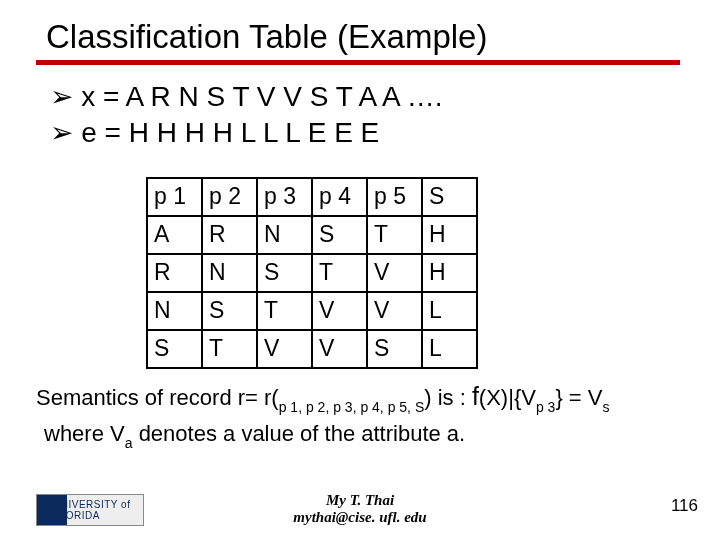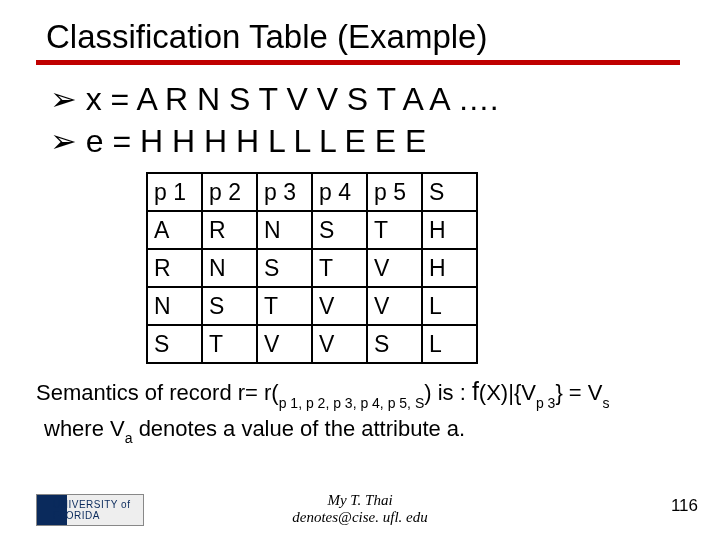--- a/index.html
+++ b/index.html
@@ -24,29 +24,29 @@
     margin: 0 0 4px 0;
     padding-left: 10px;
   }
   .red-line {
     height: 5px;
     background: #c00000;
     width: 100%;
     margin-bottom: 14px;
   }
   .bullet-row {
-    font-size: 32px;
+    font-size: 28px;
     line-height: 1.3;
     padding-left: 14px;
   }
   .bullet-row .tri {
     font-family: Arial, sans-serif;
   }
   .table-wrap {
-    margin-top: 10px;
+    margin-top: 25px;
     margin-left: 110px;
   }
   table {
     border-collapse: collapse;
   }
   td {
     border: 2px solid #000;
     width: 46px;
     height: 34px;
     text-align: left;
@@ -88,21 +88,21 @@
     align-items:center;
     padding-left: 16px;
     letter-spacing: 0.5px;
   }
   .credit {
     position: absolute;
     left: 0; right: 0; bottom: 0;
     text-align: center;
     font-family: "Times New Roman", Times, serif;
     font-style: italic;
-    font-weight: normal;
+    font-weight: bold;
     font-size: 15px;
     line-height: 1.15;
   }
   .pagenum {
     position: absolute;
     right: 22px;
     bottom: 10px;
     font-size: 17px;
     margin-left: 40px;
   }
@@ -176,16 +176,16 @@
 
   <div class="where">
     <span>where V</span><span class="sub">a</span><span>  denotes a value of the attribute a.</span>
   </div>
 </div>
 
 <div class="footer">
   <div class="logo">UNIVERSITY of FLORIDA</div>
   <div class="credit">
     <div>My T. Thai</div>
-    <div>denotes@cise. ufl. edu</div>
+    <div>mythai@cise. ufl. edu</div>
   </div>
   <div class="pagenum">116</div>
 </div>
 
 </body></html>

